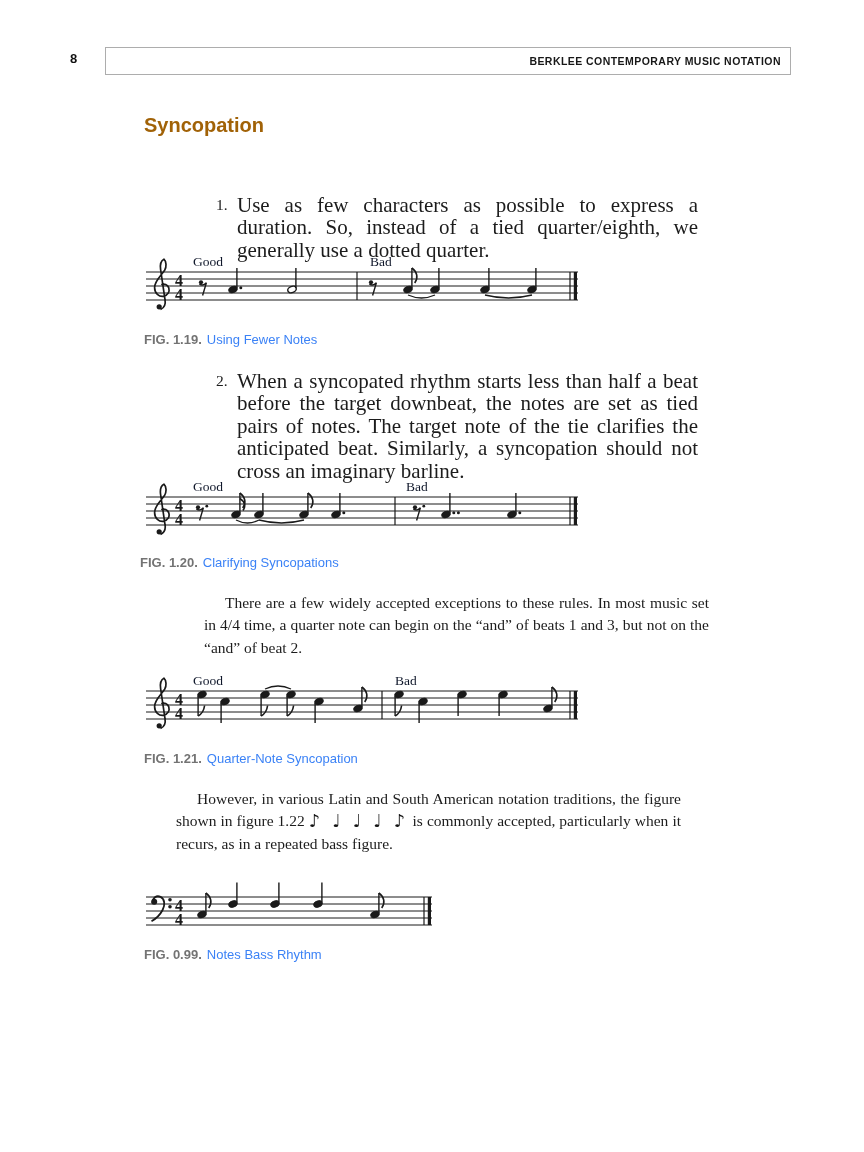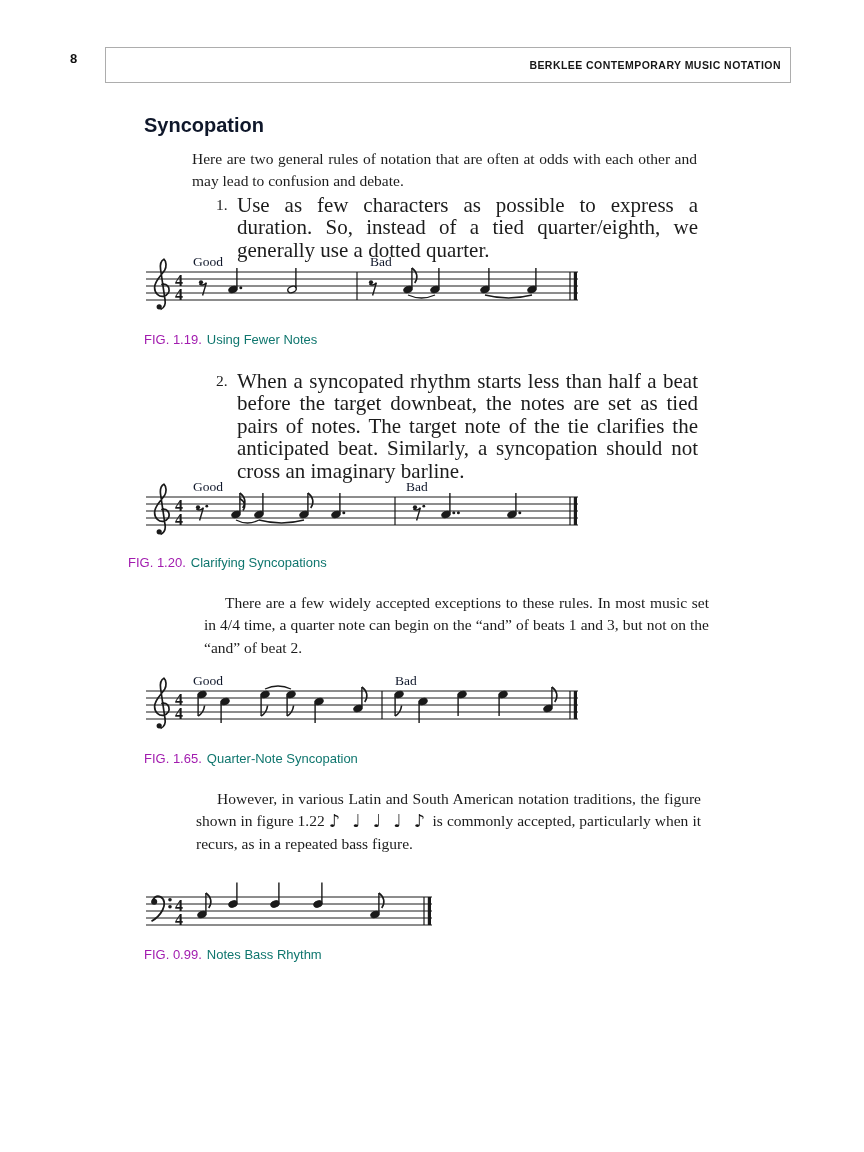--- a/index.html
+++ b/index.html
@@ -6,72 +6,71 @@
   html,body{margin:0;padding:0;background:#fff;}
   .page{
     position:relative;width:864px;height:1152px;background:#ffffff;overflow:hidden;
     font-family:"Liberation Serif",serif;color:#1c1c1c;
   }
   .page-number{
     position:absolute;left:70px;top:51px;
     font-family:"Liberation Sans",sans-serif;font-weight:bold;font-size:13px;color:#111;
   }
   .running-head{
-    position:absolute;left:105px;top:47px;width:686px;height:36px;box-sizing:border-box;
+    position:absolute;left:105px;top:47px;width:686px;height:28px;box-sizing:border-box;
     border:1px solid #adadad;display:flex;align-items:center;justify-content:flex-end;
     padding-right:9px;font-family:"Liberation Sans",sans-serif;font-weight:bold;
     font-size:10.5px;letter-spacing:0.45px;color:#171717;background:#fff;
   }
   .heading{
     position:absolute;left:144px;top:114px;margin:0;
-    font-family:"Liberation Sans",sans-serif;font-weight:bold;font-size:20px;color:#0f172a;
+    font-family:"Liberation Sans",sans-serif;font-weight:bold;font-size:20px;color:#a16207;
   }
   .body-text{
     position:absolute;margin:0;font-size:15.5px;line-height:22.4px;
     text-align:justify;color:#1c1c1c;
   }
   #intro{left:192px;top:148px;width:505px;}
   .rule-item{position:absolute;left:216px;display:flex;}
   #rule1{top:194px;}
   #rule2{top:370px;}
   .rule-num{flex:none;width:21px;font-size:15.5px;line-height:22.4px;}
   .rule-text{margin:0;width:461px;font-size:21px;line-height:22.4px;text-align:justify;}
   #para-exceptions{left:204px;top:592px;width:505px;text-indent:21px;}
-  #para-latin{left:196px;top:788px;width:505px;text-indent:21px;}
+  #para-latin{left:176px;top:788px;width:505px;text-indent:21px;}
   .music-glyphs{
     font-family:"DejaVu Sans",sans-serif;font-size:18px;letter-spacing:3px;
     line-height:0;vertical-align:-1px;color:#141414;
   }
   .figure{position:absolute;}
   .figure svg{position:absolute;left:0;top:0;display:block;overflow:visible;}
   .staff-label{
     position:absolute;top:-2px;font-family:"Liberation Serif",serif;
     font-size:13.5px;color:#0f172a;white-space:nowrap;
   }
   .caption{
     position:absolute;font-family:"Liberation Sans",sans-serif;font-size:13px;
     color:#1a1a1a;white-space:nowrap;
   }
-  .cap-b{font-weight:normal;color:#a21caf;}
-  .cap-t{color:#0f766e;margin-left:5px;}
+  .cap-b{font-weight:bold;color:#737373;}
+  .cap-t{color:#3b82f6;margin-left:5px;}
 </style>
 </head>
 <body>
 
 <div class="page">
 
   <div class="page-number">8</div>
 
   <div class="running-head">
     <span>BERKLEE CONTEMPORARY MUSIC NOTATION</span>
   </div>
 
   <h1 class="heading">Syncopation</h1>
 
-  <p class="body-text" id="intro">Here are two general rules of notation that are often at odds with each other and may lead to confusion and debate.</p>
 
   <div class="rule-item" id="rule1">
     <span class="rule-num">1.</span>
     <p class="rule-text">Use as few characters as possible to express a duration. So, instead of a tied quarter/eighth, we generally use a dotted quarter.</p>
   </div>
 
   <div class="figure" style="left:146px;top:256px;width:432px;height:58px;">
     <svg width="432" height="58" viewBox="0 0 432 58">
         <line x1="0" y1="16" x2="432" y2="16" stroke="#1a1a1a" stroke-width="1"></line>
         <line x1="0" y1="23" x2="432" y2="23" stroke="#1a1a1a" stroke-width="1"></line>
@@ -192,21 +191,21 @@
           <ellipse cx="366" cy="33.5" rx="4.4" ry="3.1" transform="rotate(-21 366 33.5)" fill="#1a1a1a" stroke="#1a1a1a" stroke-width="1"></ellipse>
           <line x1="369.9" y1="32" x2="369.9" y2="12" stroke="#1a1a1a" stroke-width="1.4"></line>
           <circle cx="373.8" cy="31.7" r="1.5" fill="#1a1a1a"></circle>
         </g>
         <path d="M90 39 Q101.5 45 113 39" fill="none" stroke="#1a1a1a" stroke-width="1.3"></path>
         <path d="M113 39 Q135.5 45 158 39" fill="none" stroke="#1a1a1a" stroke-width="1.3"></path>
       </svg>
   <div class="staff-label" style="left: 47px;">Good</div>
       <div class="staff-label" style="left: 260px;">Bad</div>
     </div>
-  <div class="caption" style="left:128px;top:555px;">
+  <div class="caption" style="left:140px;top:555px;">
     <span class="cap-b">FIG. 1.20.</span><span class="cap-t">Clarifying Syncopations</span>
   </div>
 
   <p class="body-text" id="para-exceptions">There are a few widely accepted exceptions to these rules. In most music set in 4/4 time, a quarter note can begin on the “and” of beats 1 and 3, but not on the “and” of beat 2.</p>
 
   <div class="figure" style="left:146px;top:675px;width:432px;height:58px;">
     <svg width="432" height="58" viewBox="0 0 432 58">
         <line x1="0" y1="16" x2="432" y2="16" stroke="#1a1a1a" stroke-width="1"></line>
         <line x1="0" y1="23" x2="432" y2="23" stroke="#1a1a1a" stroke-width="1"></line>
         <line x1="0" y1="30" x2="432" y2="30" stroke="#1a1a1a" stroke-width="1"></line>
@@ -270,21 +269,21 @@
           <ellipse cx="402" cy="33.5" rx="4.4" ry="3.1" transform="rotate(-21 402 33.5)" fill="#1a1a1a" stroke="#1a1a1a" stroke-width="1"></ellipse>
           <line x1="405.9" y1="32" x2="405.9" y2="12" stroke="#1a1a1a" stroke-width="1.4"></line>
           <path d="M405.9 12 C411.4 16 412.4 22 408.7 27" fill="none" stroke="#1a1a1a" stroke-width="1.6"></path>
         </g>
         <path d="M119 14 Q132 8 145 14" fill="none" stroke="#1a1a1a" stroke-width="1.3"></path>
       </svg>
   <div class="staff-label" style="left: 47px;">Good</div>
       <div class="staff-label" style="left: 249px;">Bad</div>
     </div>
   <div class="caption" style="left:144px;top:751px;">
-    <span class="cap-b">FIG. 1.65.</span><span class="cap-t">Quarter-Note Syncopation</span>
+    <span class="cap-b">FIG. 1.21.</span><span class="cap-t">Quarter-Note Syncopation</span>
   </div>
 
   <p class="body-text" id="para-latin">
     <span>However, in various Latin and South American notation traditions, the figure shown in figure 1.22 </span><span class="music-glyphs">♪ ♩ ♩ ♩ ♪</span><span> is commonly accepted, particularly when it recurs, as in a repeated bass figure.</span>
   </p>
 
   <div class="figure" style="left:146px;top:881px;width:286px;height:58px;">
     <svg width="286" height="58" viewBox="0 0 286 58">
         <line x1="0" y1="16" x2="286" y2="16" stroke="#1a1a1a" stroke-width="1"></line>
         <line x1="0" y1="23" x2="286" y2="23" stroke="#1a1a1a" stroke-width="1"></line>

